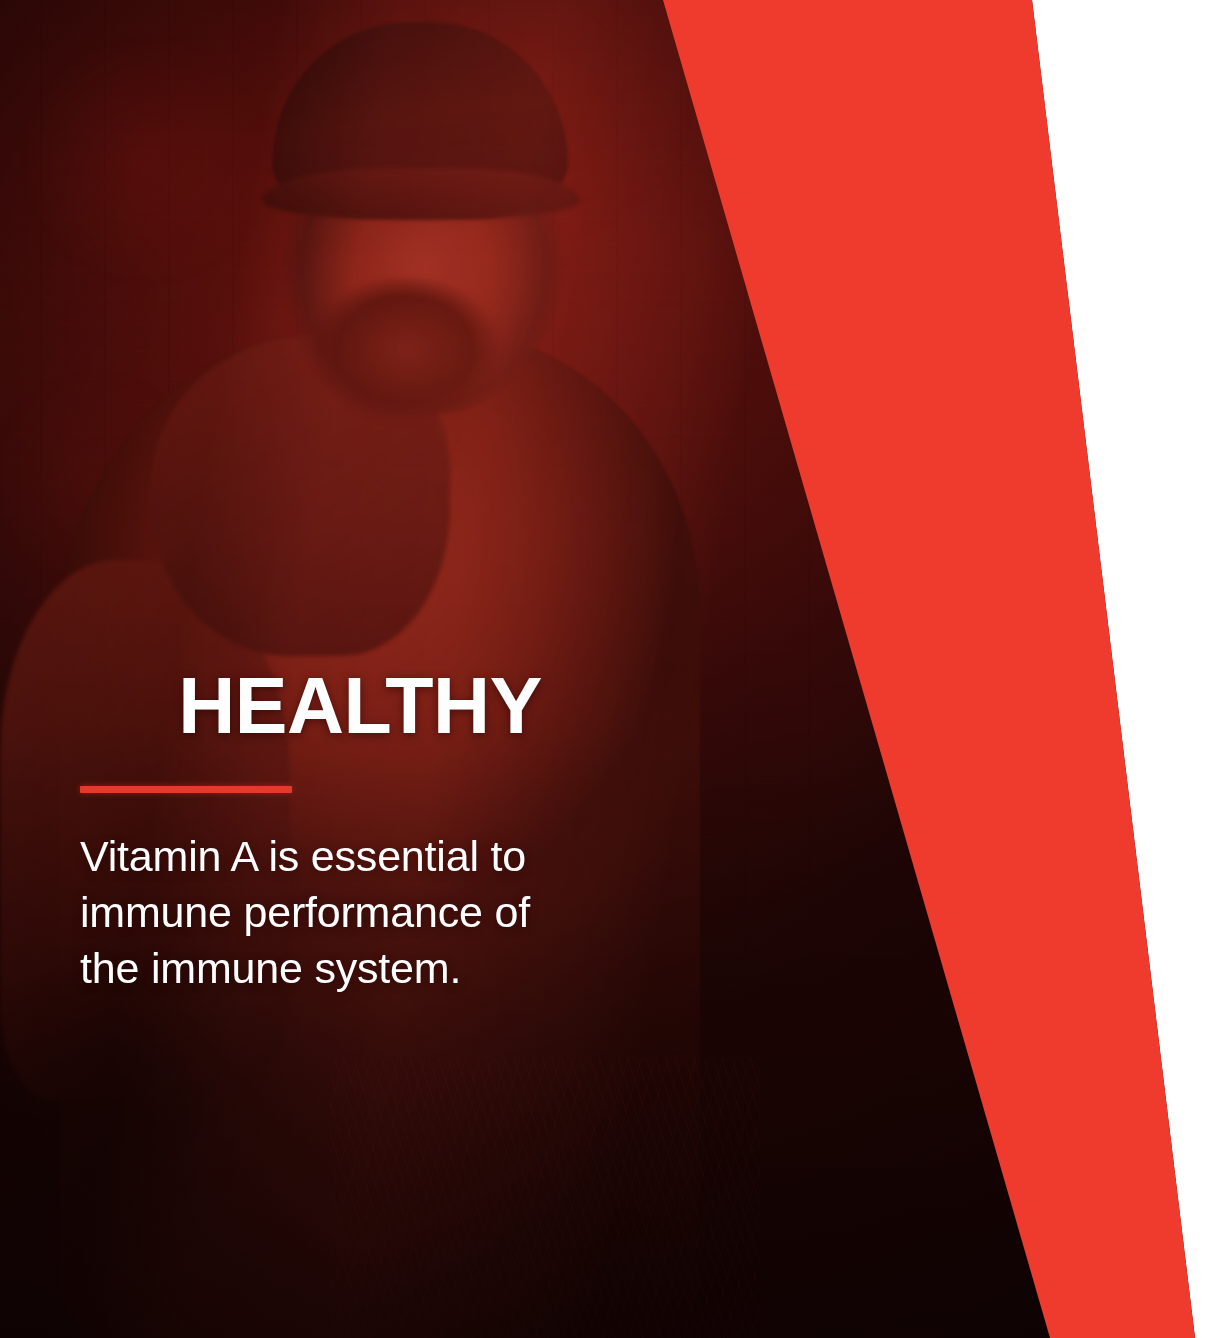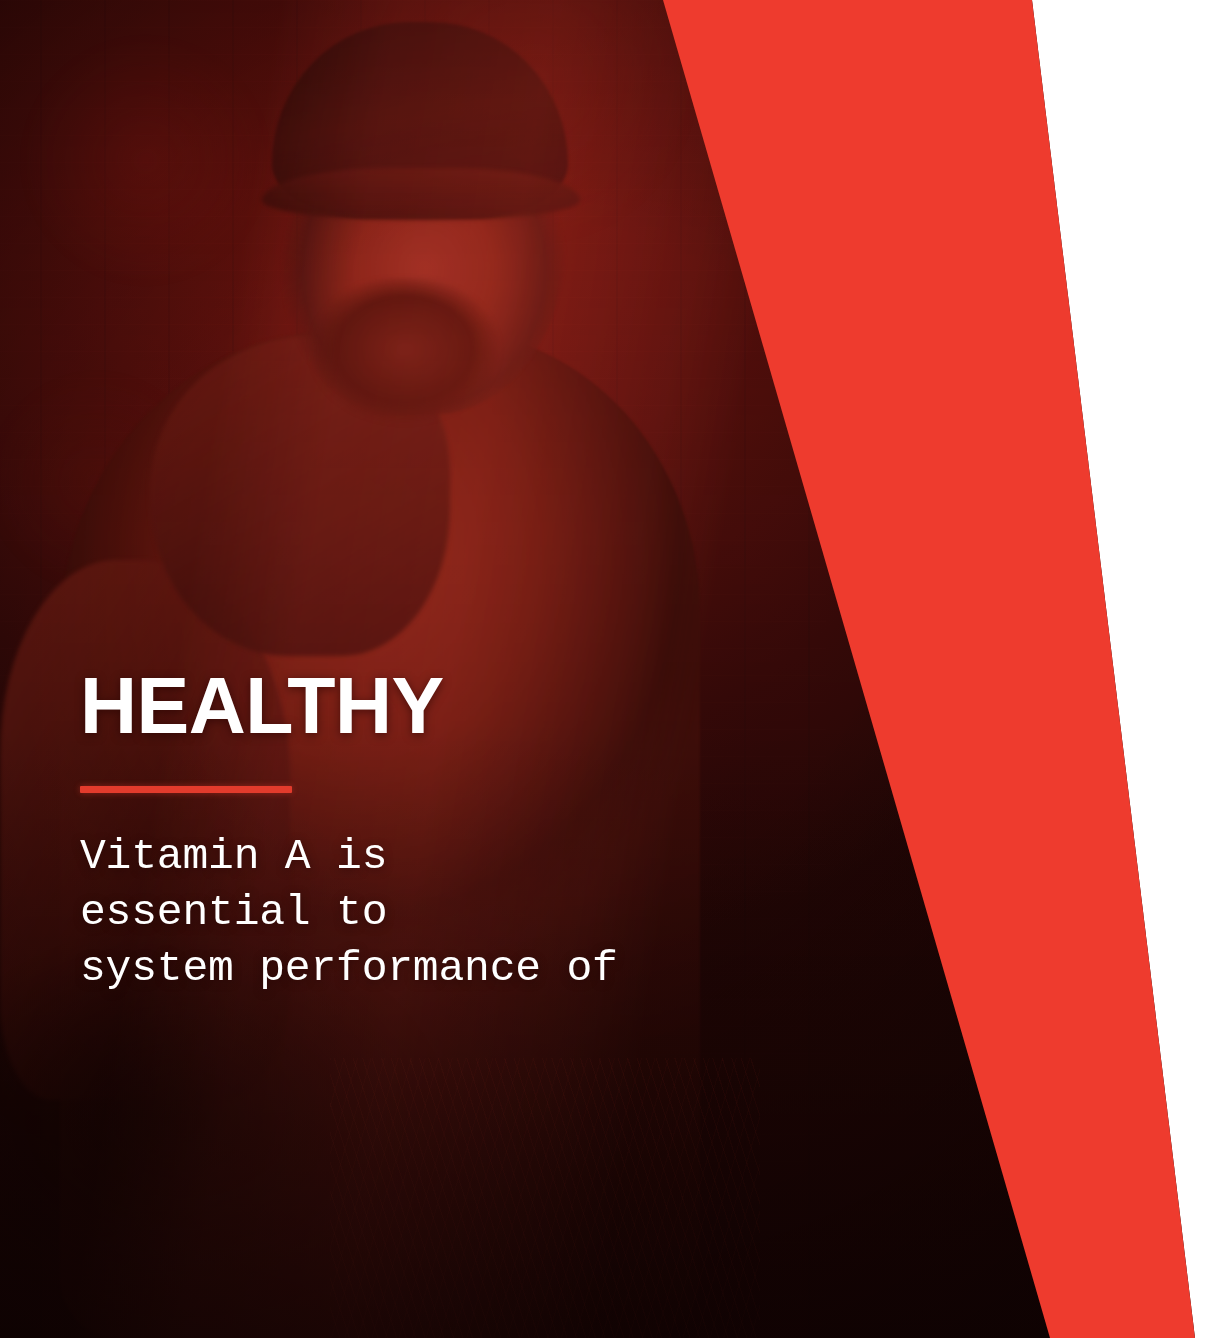--- a/index.html
+++ b/index.html
@@ -253,36 +253,36 @@
     margin: 0;
     color: #ffffff;
     font-family: "Liberation Sans", sans-serif;
     font-weight: 700;
     font-size: 79px;
     line-height: 1.12;
     letter-spacing: -0.5px;
     text-transform: uppercase;
     text-shadow: 0 2px 10px rgba(30,2,2,.55);
   }
-  .headline-line { display: block; }
+  .headline-line { display: block; text-align: center; }
 
   .accent-bar {
     margin-top: 36px;
     width: 212px;
     height: 7px;
     background: #e23b2c;
     border-radius: 1px;
     box-shadow: 0 0 6px rgba(226,59,44,.45);
   }
 
   .body-copy {
     margin: 0;
     margin-top: 36px;
     color: #ffffff;
-    font-family: Liberation Mono, monospace;
+    font-family: Liberation Sans, sans-serif;
     font-weight: 400;
     font-size: 43px;
     line-height: 1.30;
     letter-spacing: -0.2px;
     text-shadow: 0 2px 9px rgba(30,2,2,.5);
   }
   .body-line { display: block; }
 </style>
 </head>
 <body>
@@ -317,17 +317,18 @@
   <div class="content">
 
     <h1 class="headline">
       <span class="headline-line">HEALTHY</span>
     </h1>
 
     <div class="accent-bar" style="background: rgb(226, 59, 44);"></div>
 
     <p class="body-copy">
       <span class="body-line">Vitamin A is essential to</span>
-      <span class="body-line">system performance of</span>
+      <span class="body-line">immune performance of</span>
+      <span class="body-line">the immune system.</span>
     </p>
 
   </div>
 </div>
 
 </body></html>

